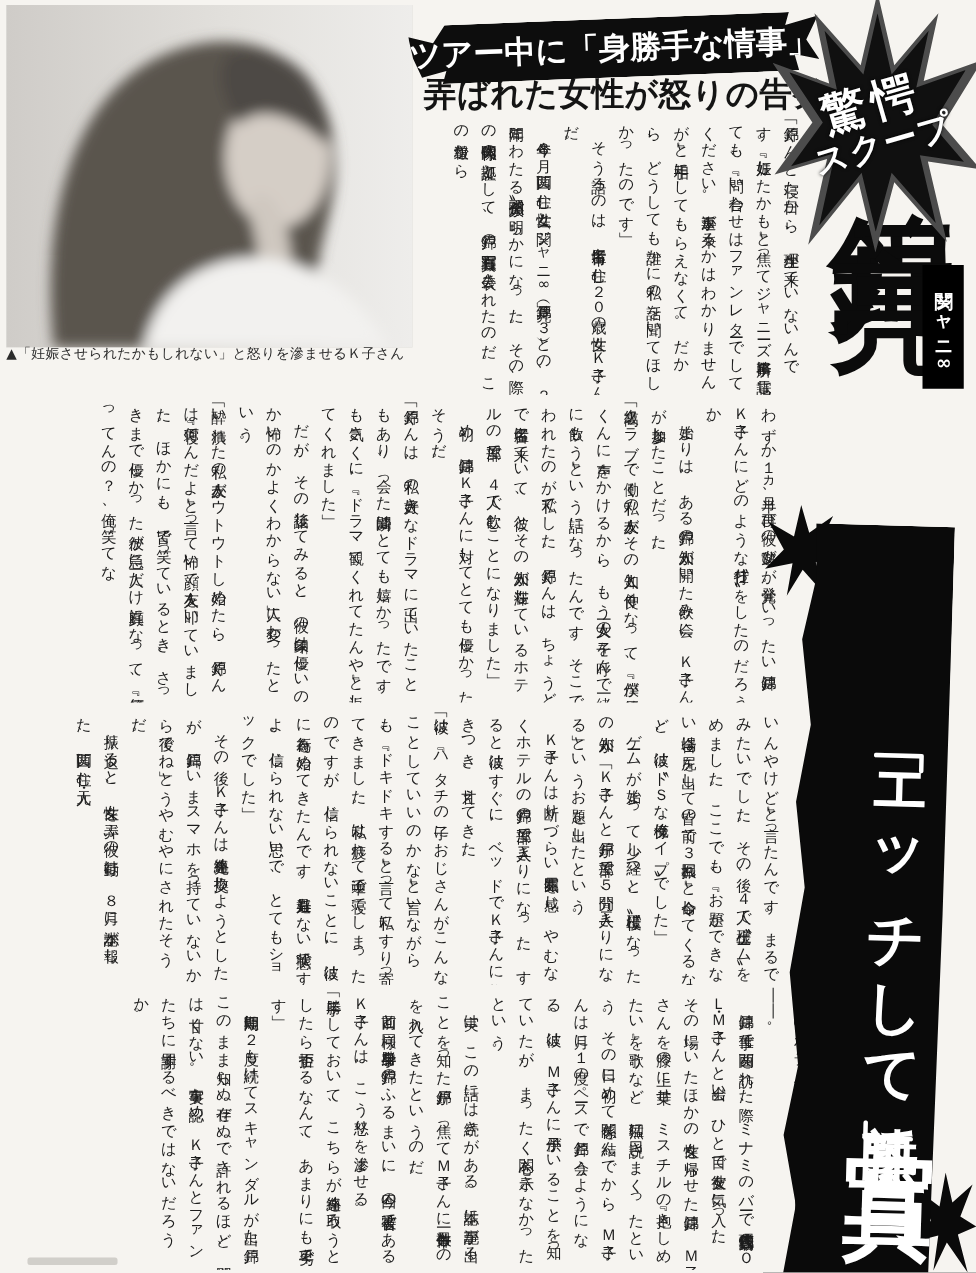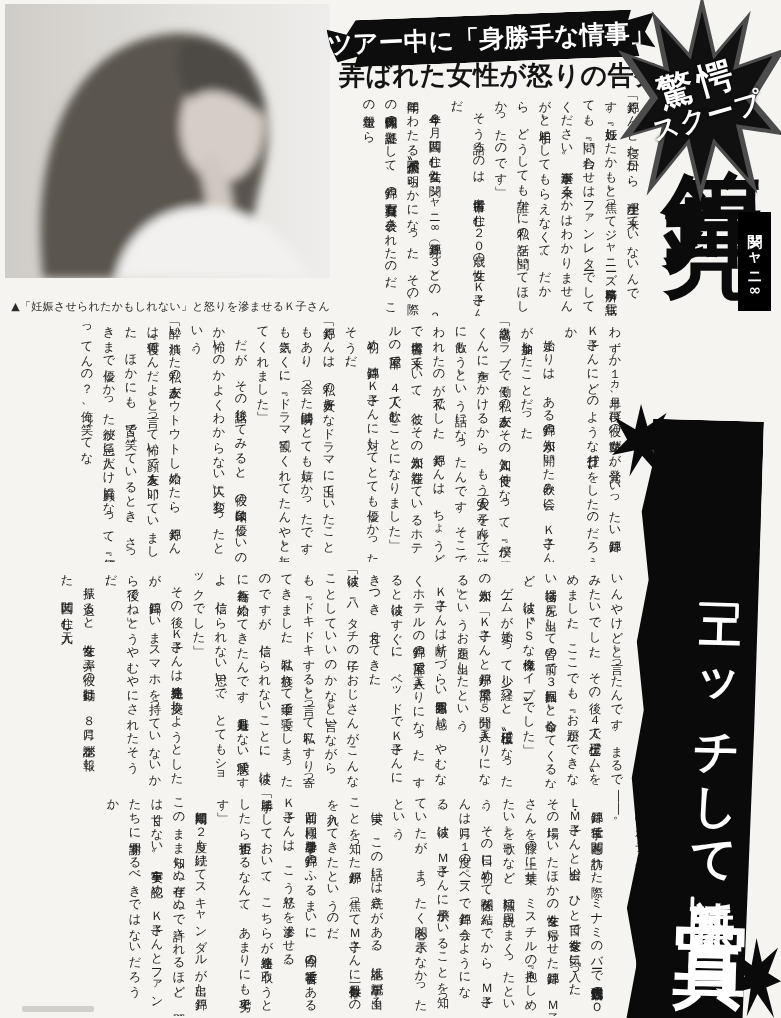--- a/index.html
+++ b/index.html
@@ -7,22 +7,22 @@
   .page {
     position:relative; width:781px; height:1018px; margin:0 auto;
     background:#f6f4f0; overflow:hidden;
     font-family:"DejaVu Sans","Liberation Sans",sans-serif;
     color:#1c1c1c;
   }
   
   .photo { position:absolute; left:5px; top:4px; width:325px; height:274px; overflow:hidden; background:#dddbd7; }
   .photo svg { display:block; }
   .photo-caption {
-    position:absolute; left:5px; top:296px; width:325px; height:22px;
-    font-size:11px; letter-spacing:0.3px; color:#2b2b2b; text-align:right; line-height:22px;
+    position:absolute; left:5px; top:272px; width:325px; height:22px;
+    font-size:11px; letter-spacing:0.3px; color:#2b2b2b; text-align:left; line-height:22px;
   }
   
   .kicker-banner {
     position:absolute; left:327px; top:15px; width:328px; height:47px; z-index:6;
     background:#0d0d0d; color:#fff; transform:rotate(-2.2deg);
     display:flex; align-items:center; justify-content:center;
     font-size:25px; font-weight:900; letter-spacing:0px;
     clip-path:polygon(1% 55%, 0% 18%, 6% 30%, 9% 0%, 93% 0%, 92% 22%, 100% 8%, 97% 48%, 100% 82%, 94% 72%, 95% 100%, 8% 100%, 9% 78%, 3% 88%);
   }
   .kicker-sub {

